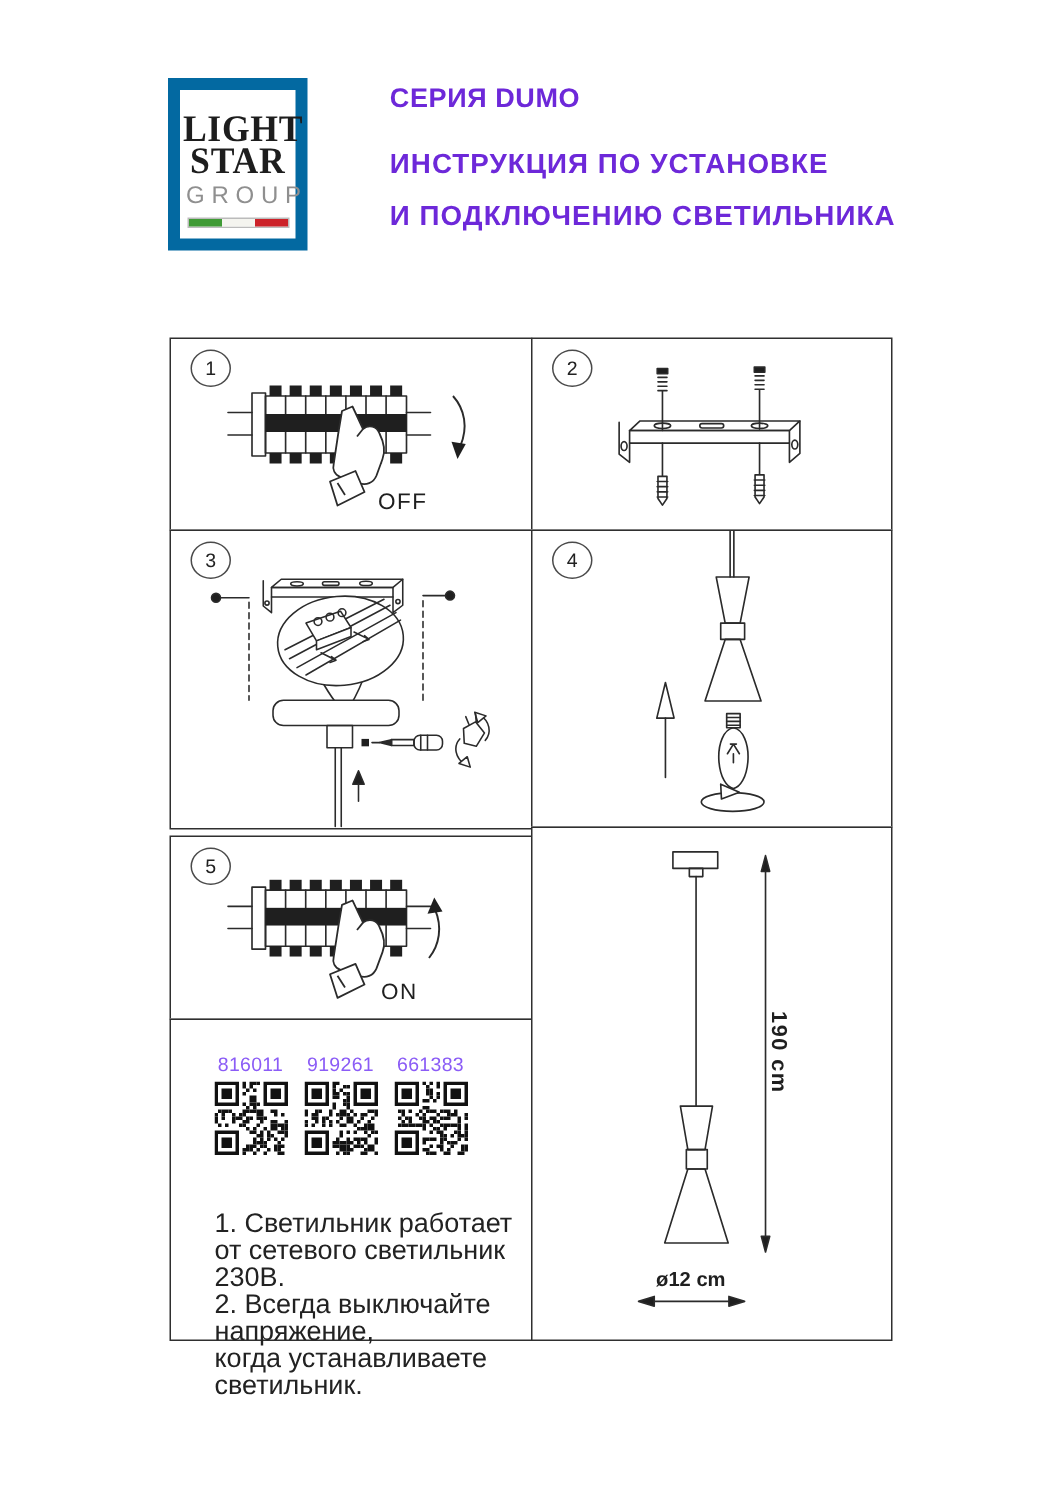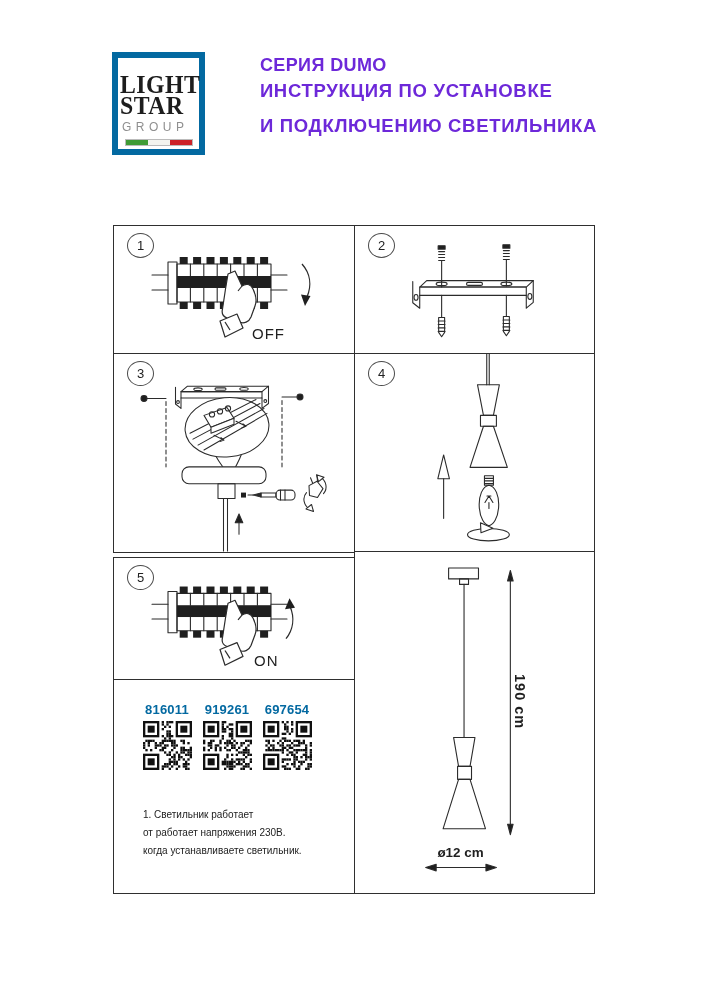--- a/index.html
+++ b/index.html
@@ -1,50 +1,50 @@
 <!DOCTYPE html>
 <html><head>
 <meta charset="utf-8">
 <style>
   html,body{margin:0;padding:0;background:#ffffff;}
   body{width:707px;height:1000px;position:relative;font-family:"Liberation Sans",sans-serif;color:#222;}
   .page{position:absolute;inset:0;background:#fff;}
 
   
-  .logo{position:absolute;left:112px;top:52px;width:93px;height:103px;border:6px solid #0369a1;box-sizing:border-box;text-align:left;background:#fff;}
+  .logo{position:absolute;left:112px;top:52px;width:93px;height:115px;border:8px solid #0369a1;box-sizing:border-box;text-align:center;background:#fff;}
   .logo-word{font-family:"Liberation Serif",serif;font-weight:bold;font-size:25px;line-height:21px;letter-spacing:.5px;color:#1d1d1d;transform:scaleX(.95);}
   .logo-word.first{margin-top:16px;}
-  .logo-group{font-size:12px;letter-spacing:4.5px;color:#8f8f8f;margin-top:4px;padding-left:4px;}
+  .logo-group{font-size:16px;letter-spacing:4.5px;color:#8f8f8f;margin-top:4px;padding-left:4px;}
   .flag{width:66px;height:5px;margin:5px auto 0;display:flex;border:.5px solid #bbb;}
   .flag span{flex:1;}
 
   
   .header{position:absolute;right:110px;top:52px;text-align:left;color:#6d28d9;font-weight:bold;}
   .h-line{font-size:18px;line-height:27px;letter-spacing:.4px;white-space:nowrap;}
-  .h-title{font-size:18.5px;line-height:23.5px;letter-spacing:.7px;white-space:nowrap;}
+  .h-title{margin-top:18px;font-size:18.5px;line-height:23.5px;letter-spacing:.7px;white-space:nowrap;}
 
   
   .panel{position:absolute;border:1px solid #2f2f2f;background:#fff;box-sizing:border-box;}
   .panel svg.draw{position:absolute;left:0;top:0;width:100%;height:100%;}
   .badge{position:absolute;left:13px;top:7px;width:25px;height:23px;border:1px solid #4a4a4a;border-radius:50%;display:flex;align-items:center;justify-content:center;font-size:13px;color:#222;background:#fff;z-index:2;}
 
   #panel1{left:113px;top:225px;width:242px;height:129px;}
   #panel2{left:354px;top:225px;width:241px;height:129px;}
   #panel3{left:113px;top:353px;width:242px;height:200px;}
   #panel4{left:354px;top:353px;width:241px;height:199px;}
   #panel5{left:113px;top:557px;width:242px;height:123px;}
   #qrbox {left:113px;top:679px;width:242px;height:215px;}
   #lampbox{left:354px;top:551px;width:241px;height:343px;}
 
   
   .qr-row{position:absolute;left:28px;top:22px;display:flex;gap:10px;}
   .qr-item{width:50px;text-align:center;}
-  .qr-label{font-size:13px;font-weight:bold;color:#0369a1;letter-spacing:.2px;margin-bottom:4px;}
+  .qr-label{font-size:13px;font-weight:normal;color:#8b5cf6;letter-spacing:.2px;margin-bottom:4px;}
   .qr-svg{width:49px;height:49px;display:block;margin:0 auto;}
-  .notes{position:absolute;left:29px;top:126px;font-size:10px;line-height:18px;color:#222;}
+  .notes{position:absolute;left:29px;top:126px;font-size:18px;line-height:18px;color:#222;}
 </style>
 </head>
 <body>
 
 <div class="page">
 
   <div class="logo">
     <div class="logo-word first">LIGHT</div>
     <div class="logo-word">STAR</div>
     <div class="logo-group">GROUP</div>
@@ -531,21 +531,21 @@
               <rect x="32.67" y="0.00" width="16.33" height="16.33"></rect>
               <rect fill="#fff" x="35.00" y="2.33" width="11.67" height="11.67"></rect>
               <rect x="37.33" y="4.67" width="7.00" height="7.00"></rect>
               <rect x="0.00" y="32.67" width="16.33" height="16.33"></rect>
               <rect fill="#fff" x="2.33" y="35.00" width="11.67" height="11.67"></rect>
               <rect x="4.67" y="37.33" width="7.00" height="7.00"></rect>
             </g>
           </svg>
       </div>
       <div class="qr-item">
-        <div class="qr-label">697654</div>
+        <div class="qr-label">661383</div>
         <svg class="qr-svg" viewBox="0 0 49 49">
             <g fill="#111">
               <rect x="18.67" y="0.00" width="2.33" height="2.33"></rect>
               <rect x="23.33" y="0.00" width="2.33" height="2.33"></rect>
               <rect x="28.00" y="0.00" width="2.33" height="2.33"></rect>
               <rect x="21.00" y="2.33" width="2.33" height="2.33"></rect>
               <rect x="28.00" y="2.33" width="2.33" height="2.33"></rect>
               <rect x="21.00" y="4.67" width="2.33" height="2.33"></rect>
               <rect x="23.33" y="4.67" width="2.33" height="2.33"></rect>
               <rect x="21.00" y="7.00" width="2.33" height="2.33"></rect>
@@ -670,21 +670,22 @@
               <rect x="37.33" y="4.67" width="7.00" height="7.00"></rect>
               <rect x="0.00" y="32.67" width="16.33" height="16.33"></rect>
               <rect fill="#fff" x="2.33" y="35.00" width="11.67" height="11.67"></rect>
               <rect x="4.67" y="37.33" width="7.00" height="7.00"></rect>
             </g>
           </svg>
       </div>
     </div>
     <div class="notes">
       <div>1. Светильник работает</div>
-      <div>от работает напряжения 230В.</div>
+      <div>от сетевого светильник 230В.</div>
+      <div>2. Всегда выключайте напряжение,</div>
       <div>когда устанавливаете светильник.</div>
     </div>
   </div>
 
   <div class="panel" id="lampbox">
     <svg class="draw" viewBox="0 0 240 342" preserveAspectRatio="none">
       <g stroke="#2b2b2b" fill="none" stroke-width="1.1" stroke-linecap="round" stroke-linejoin="round">
         <g>
           <rect x="94" y="16" width="30" height="11"></rect>
           <rect x="105" y="27" width="9" height="5.5"></rect>

